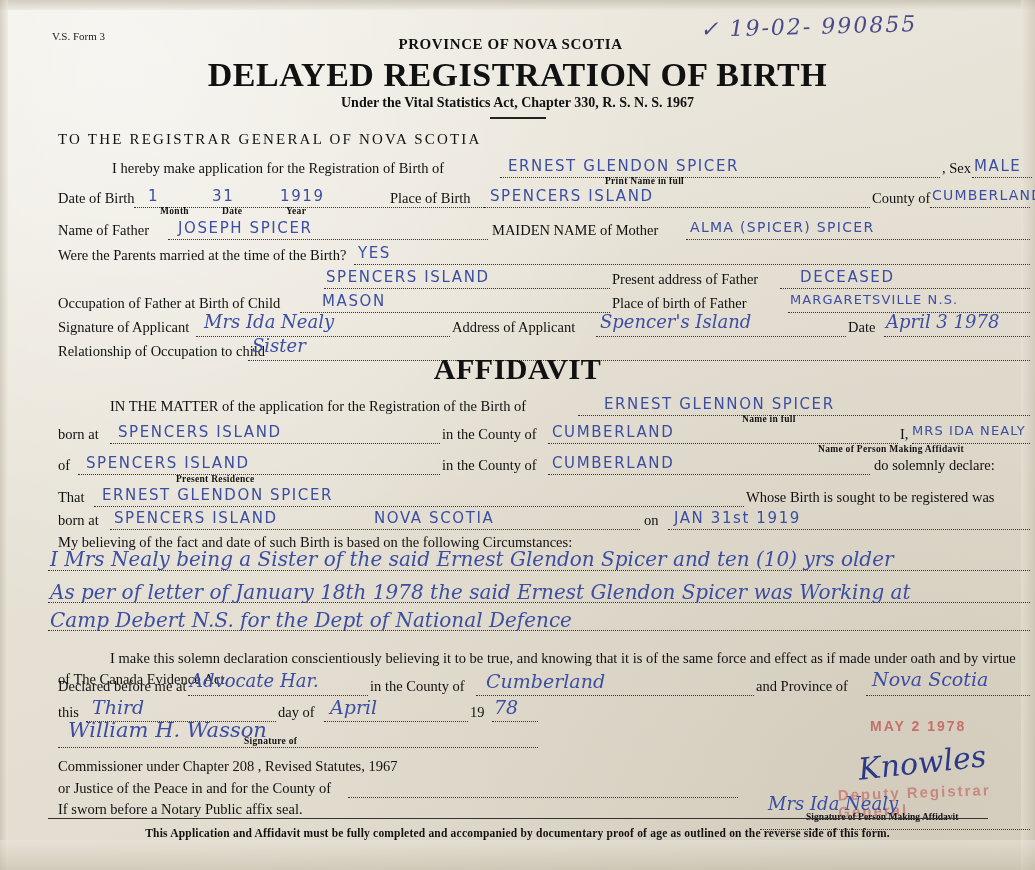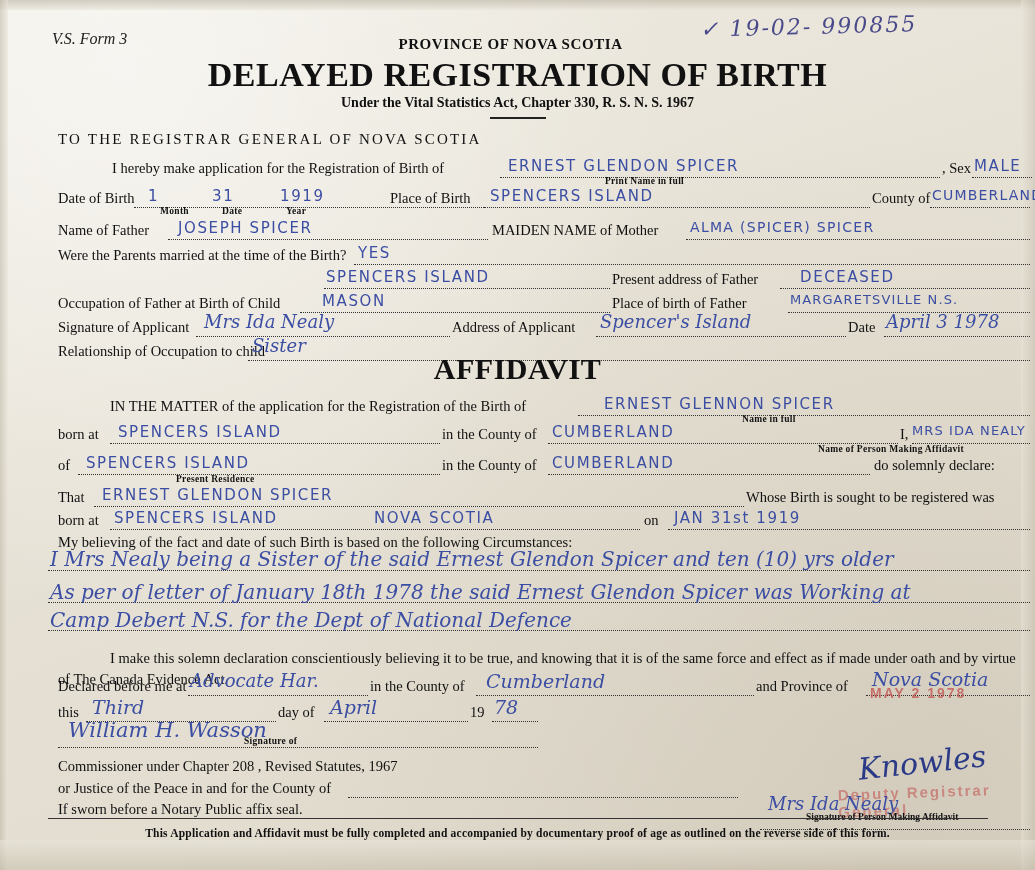--- a/index.html
+++ b/index.html
@@ -25,21 +25,21 @@
   .edge-left{position:absolute;left:0;top:0;width:8px;height:870px;background:linear-gradient(90deg,#bdb6a5,#e9e5da);opacity:.55;}
   .edge-right{position:absolute;right:0;top:0;width:14px;height:870px;background:linear-gradient(270deg,#c3bcab,#e9e5da);opacity:.5;}
   .edge-bottom{position:absolute;left:0;bottom:0;width:1035px;height:30px;background:linear-gradient(0deg,#c5bdaa,#e9e5da);opacity:.55;}
   .hand-script{
     font-family:"DejaVu Serif", serif;
     font-style:italic;
     color:#3a4fa0;
   }
   .formno{
     position:absolute;left:52px;top:30px;
-    font-size:16px;font-family:"Liberation Serif",serif;color:#222;font-style:italic;
+    font-size:11px;font-family:"Liberation Serif",serif;color:#222;
   }
   .topnum{
     position:absolute;left:700px;top:14px;
     font-family:"DejaVu Serif",serif;font-style:italic;
     font-size:22px;color:#4a4a8a;letter-spacing:2px;
     transform:rotate(-1.5deg);
   }
   .province{
     position:absolute;left:0;top:36px;width:1021px;text-align:center;
     font-size:15px;font-weight:bold;letter-spacing:.6px;color:#111;
@@ -101,21 +101,21 @@
     font-family:"DejaVu Serif", serif;font-style:italic;
     color:#3b4ea3;font-size:20px;white-space:nowrap;
   }
   .stamp{
     position:absolute;
     color:#c0504d;
     font-family:"Liberation Sans",sans-serif;
     letter-spacing:2px;
   }
   .stamp-date{
-    left:870px;top:685px;font-size:14px;font-weight:bold;opacity:.75;
+    left:870px;top:718px;font-size:14px;font-weight:bold;opacity:.75;
   }
   .stamp-dg{
     left:838px;top:783px;font-size:15px;font-weight:bold;opacity:.55;
     transform:rotate(-2deg);
   }
   .sig-big{
     position:absolute;left:858px;top:745px;
     font-family:"DejaVu Serif",serif;font-style:italic;
     font-size:30px;color:#2b3a86;transform:rotate(-6deg);
   }

